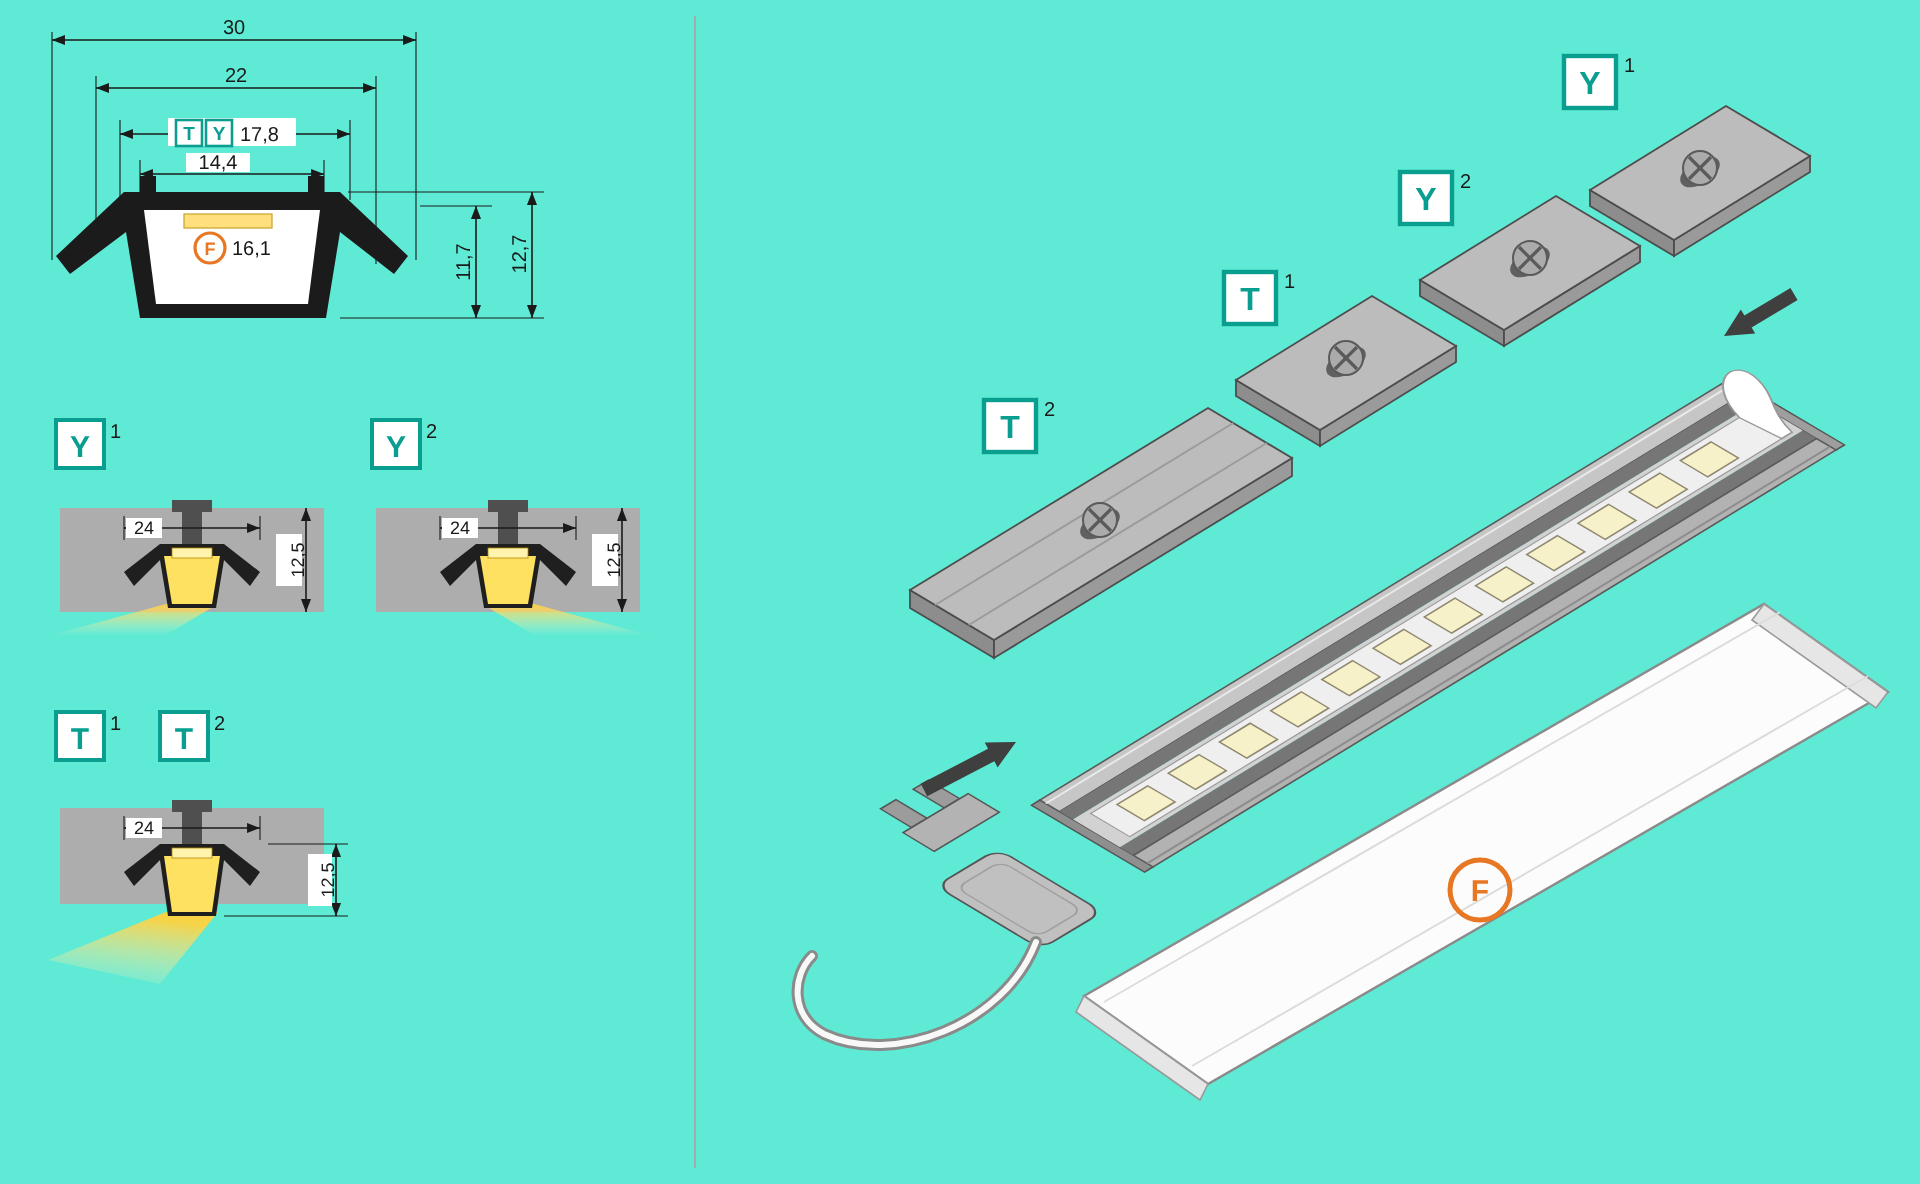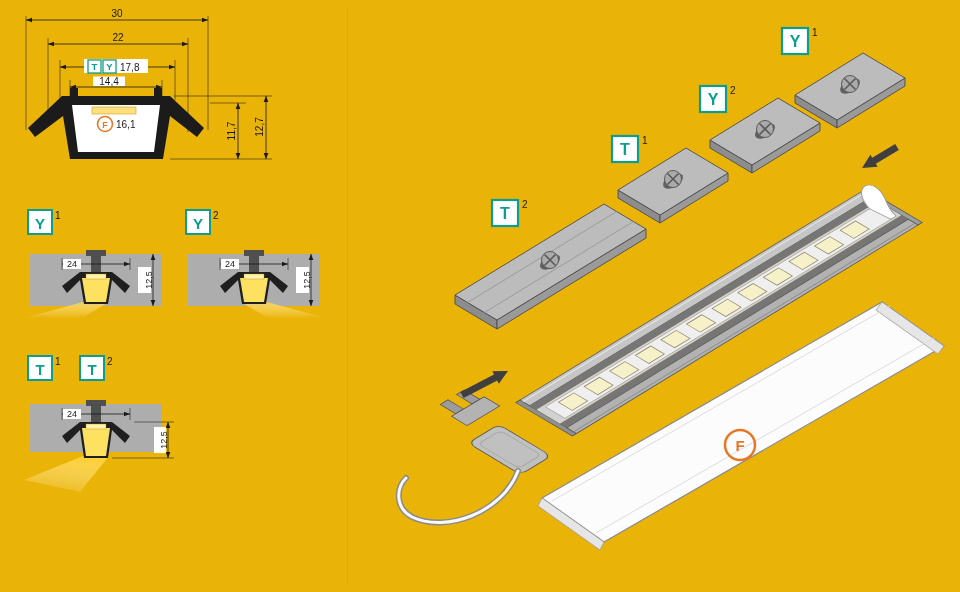--- a/index.html
+++ b/index.html
@@ -1,17 +1,17 @@
 <!DOCTYPE html>
 <html><head>
 <meta charset="utf-8">
 <style>
   *{margin:0;padding:0;box-sizing:border-box}
   html,body{background:#ffffff}
-  .canvas{position:relative;width:960px;height:592px;background:#eab308;overflow:hidden;
+  .canvas{position:relative;width:960px;height:592px;background:#5eead4;overflow:hidden;
           font-family:"Liberation Sans",sans-serif}
   .abs{position:absolute}
   svg text{font-family:"Liberation Sans",sans-serif;fill:#1a1a1a}
   .dim-t{font-size:10px;fill:#1a1a1a}
   .dim-s{font-size:9px;fill:#1a1a1a}
   .badge-t{font-weight:bold;fill:#0a9e90}
   .orange-t{font-weight:bold;fill:#e87724}
   .sup-t{font-size:10px;fill:#1a1a1a}
   .dimline{stroke:#1a1a1a;stroke-width:0.8;fill:none}
   .ext{stroke:#1a1a1a;stroke-width:0.55;fill:none}

